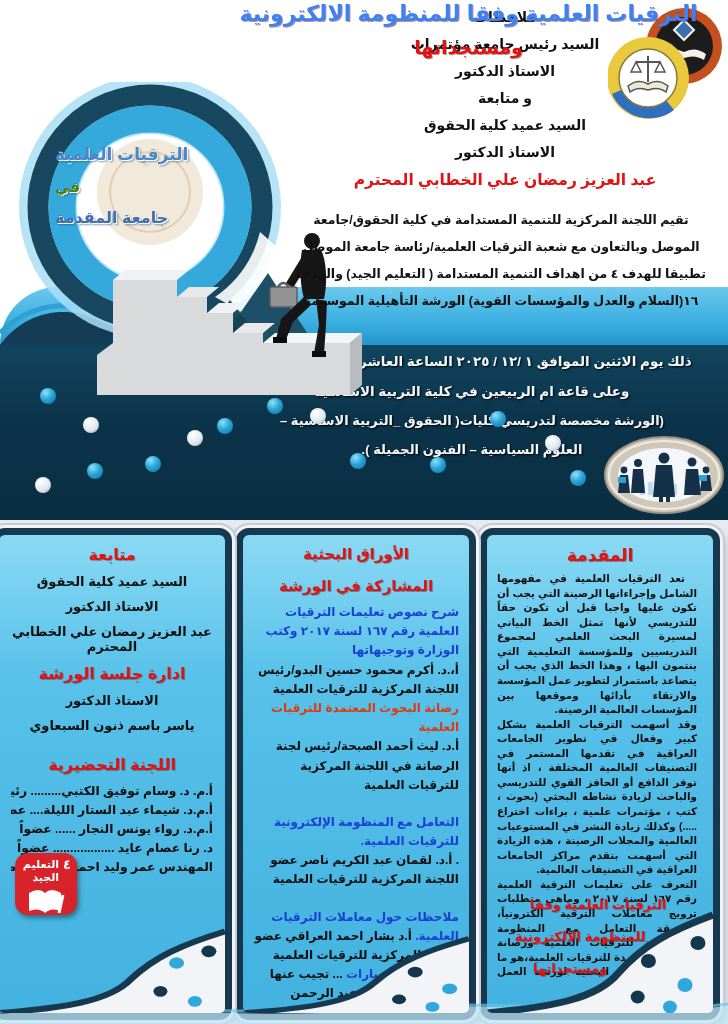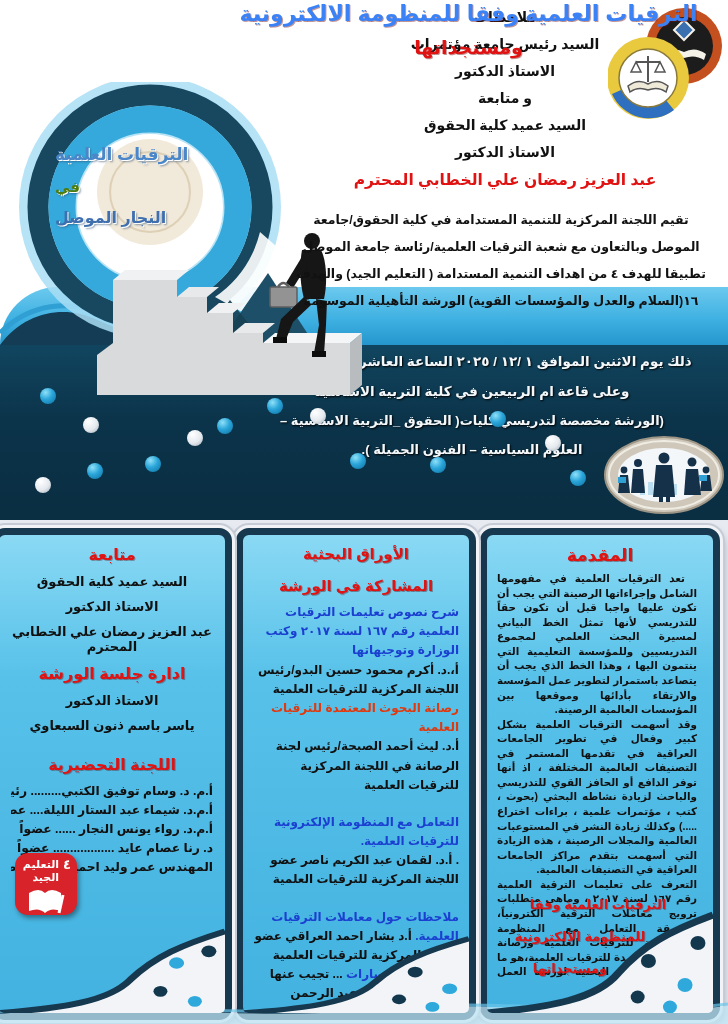--- a/index.html
+++ b/index.html
@@ -105,21 +105,21 @@
     <circle cx="140" cy="125" r="131" fill="#a9def5" opacity="0.85"></circle>
     <circle cx="140" cy="125" r="112" fill="none" stroke="#17485f" stroke-width="21"></circle>
     <circle cx="140" cy="125" r="88" fill="none" stroke="#35a9db" stroke-width="27"></circle>
     <circle cx="140" cy="125" r="73" fill="#ffffff"></circle>
     <circle cx="140" cy="110" r="53" fill="#d6c193" opacity="0.35"></circle>
     <circle cx="140" cy="110" r="40" fill="none" stroke="#b9a477" stroke-width="2" opacity="0.35"></circle>
     <path d="M205 215 A112 112 0 0 0 250 150 L290 185 L250 240 Z" fill="#ffffff" opacity="0.9"></path>
   </svg>
   <div class="badge-text bt1">الترقيات العلمية</div>
   <div class="badge-text bt2">في</div>
-  <div class="badge-text bt3">النجار الموصل</div>
+  <div class="badge-text bt3">جامعة المقدمة</div>
 
   <svg class="abs" style="left:0;top:295px;z-index:2;" width="160" height="50" viewBox="0 0 160 50">
     <path d="M0 50 C25 16 65 10 95 24 C118 34 140 43 160 50 Z" fill="#143c54"></path>
     <path d="M0 38 C30 8 70 4 105 20" fill="none" stroke="#2f9fd4" stroke-width="5"></path>
   </svg>
 
   <svg class="abs" style="left:90px;top:225px;z-index:5;" width="300" height="170" viewBox="0 0 300 170">
     <polygon points="128,120 178,48 225,120" fill="#1d5068"></polygon>
     <polygon points="95,132 140,75 185,132" fill="#173f52" opacity="0.9"></polygon>
     <path d="M7 170 L7 130 L23 118 L23 55 L87 55 L87 72 L117 72 L117 88 L143 88 L143 108 L173 108 L173 118 L260 118 L260 170 Z" fill="#d8dadc"></path>

